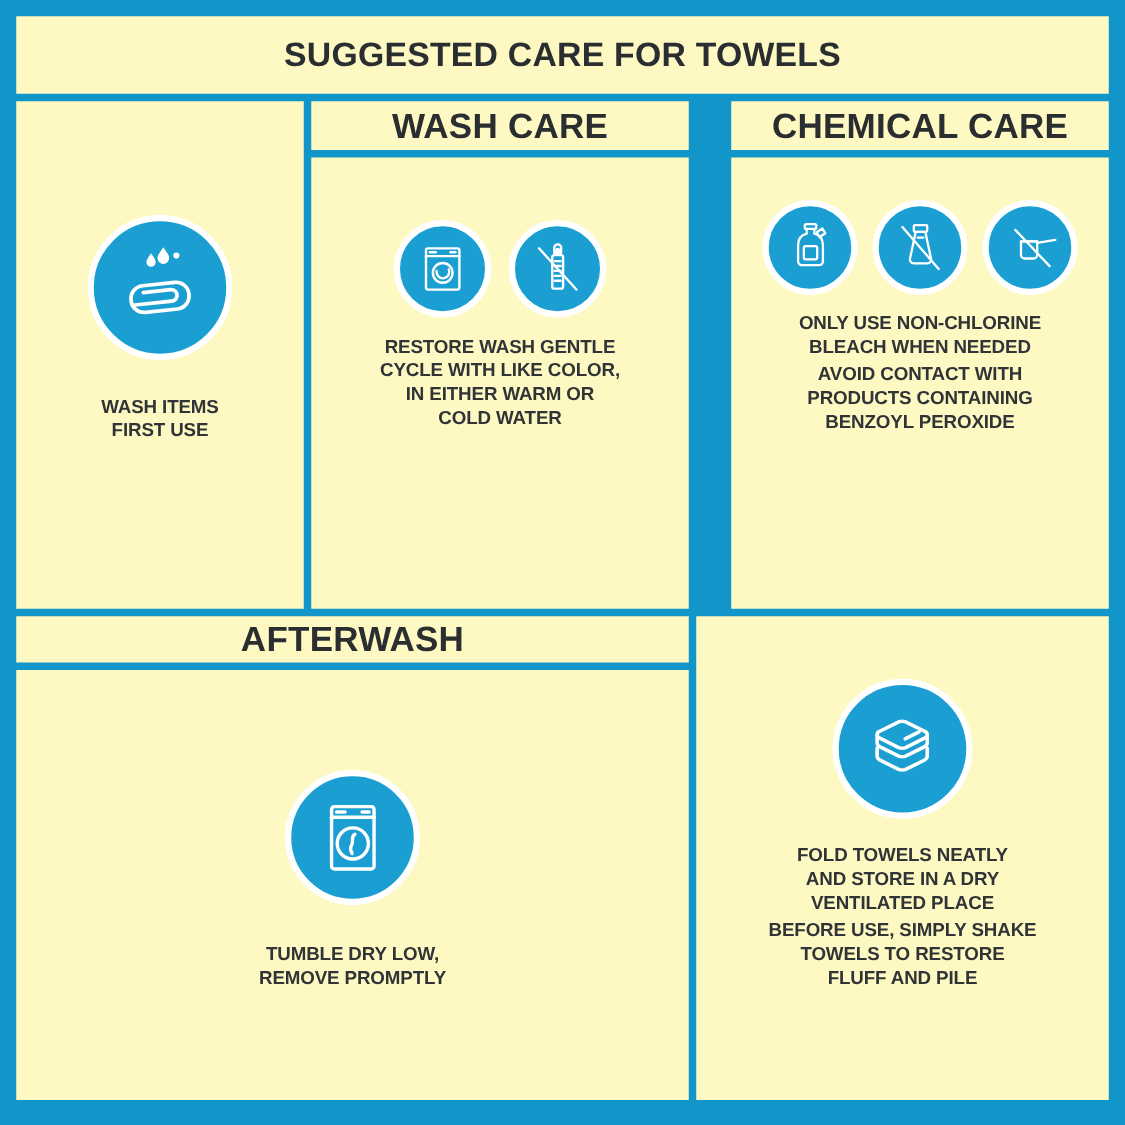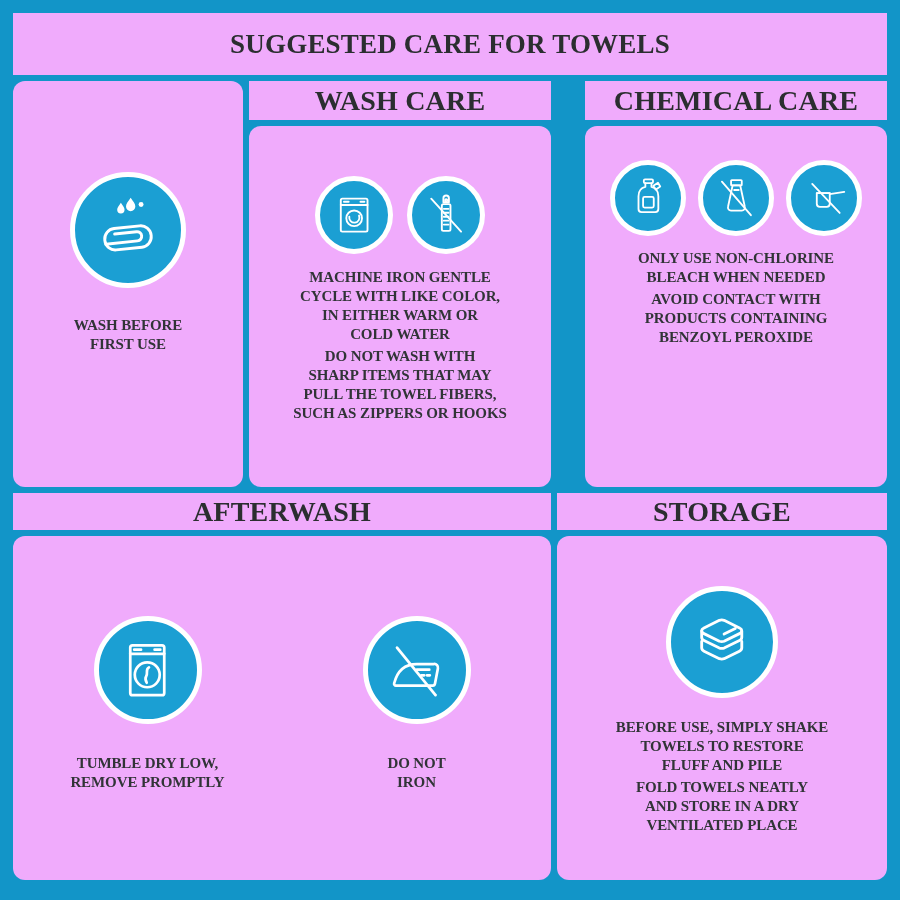--- a/index.html
+++ b/index.html
@@ -1,33 +1,33 @@
 <!DOCTYPE html>
 <html><head>
 <meta charset="utf-8">
 <style>
   html,body{margin:0;padding:0;background:#0f93c6;}
   body{width:900px;height:900px;font-family:"Liberation Sans",sans-serif;-webkit-font-smoothing:antialiased;}
   .frame{box-sizing:border-box;width:900px;height:900px;background:#1295c8;
          padding:13px 13px 20px 13px;display:flex;flex-direction:column;gap:6px;}
-  .cell{background:#f0abfc;font-family:Liberation Serif, serif;}
+  .cell{background:#fef9c3;}
   .title-bar{height:62px;display:flex;align-items:center;justify-content:center;
              font-size:27px;font-weight:bold;letter-spacing:.2px;color:#2b2e30;}
   .top-row{height:406px;display:flex;gap:6px;}
   .bottom-row{flex:1;display:flex;gap:6px;}
   .col{display:flex;flex-direction:column;gap:6px;}
   .col-left{width:230px;}
   .col-mid{width:302px;}
   .col-right{flex:1;padding-left:28px;}
   .col-bl{width:538px;}
   .col-br{flex:1;}
   .header-cell{height:39px;display:flex;align-items:center;justify-content:center;
                font-size:28px;font-weight:bold;color:#2b2e30;letter-spacing:.2px;}
   .header-cell.short{height:37px;}
-  .body-cell{flex:1;display:flex;flex-direction:column;align-items:center;border-radius:12px;}
+  .body-cell{flex:1;display:flex;flex-direction:column;align-items:center;}
   .badge{box-sizing:border-box;border-radius:50%;background:#1b9fd3;border:5px solid #ffffff;
          display:flex;align-items:center;justify-content:center;flex:none;}
   .badge svg{width:74%;height:74%;}
   .s116{width:116px;height:116px;}
   .s78{width:78px;height:78px;}
   .s76{width:76px;height:76px;}
   .s108{width:108px;height:108px;}
   .s112{width:112px;height:112px;}
   .icon-row{display:flex;gap:14px;}
   .icon-row.tight{gap:12px;}
@@ -64,21 +64,21 @@
           <svg viewBox="0 0 64 64">
             <path class="fill" d="M26 9.5c-1.8 2.6-3 4-3 5.8a3 3 0 0 0 6 0c0-1.8-1.2-3.2-3-5.8z"></path>
             <path class="fill" d="M34 5.5c-2.2 3.2-3.8 5-3.8 7.2a3.8 3.8 0 0 0 7.6 0c0-2.2-1.6-4-3.8-7.2z"></path>
             <circle class="fill" cx="42.5" cy="11" r="2"></circle>
             <g transform="rotate(-6 32 40)">
               <rect x="13" y="29.5" width="38" height="17.5" rx="8.5"></rect>
               <path d="M13.5 41.5h26a3.75 3.75 0 0 0 0-7.5h-18"></path>
             </g>
           </svg>
         </div>
-        <div class="cap">WASH BEFORE
+        <div class="cap">WASH ITEMS
 FIRST USE</div>
       </div>
     </div>
 
     <div class="col col-mid">
       <div class="cell header-cell">WASH CARE</div>
       <div class="cell body-cell washcare-body">
         <div class="icon-row">
           <div class="badge s78">
             <svg viewBox="0 0 64 64">
@@ -94,28 +94,24 @@
             <svg viewBox="0 0 64 64">
               <path d="M28.5 15.5v-5a3.5 3.5 0 0 1 7 0v5z"></path>
               <circle cx="32" cy="13" r="1.4"></circle>
               <rect x="26.5" y="18" width="11" height="34" rx="2"></rect>
               <path d="M29 24h6M29 29h6M29 34h6M29 39h6M29 44h6"></path>
               <line x1="13" y1="11" x2="51" y2="53"></line>
             </svg>
           </div>
         </div>
         <div class="paras">
-          <div class="para">MACHINE IRON GENTLE
+          <div class="para">RESTORE WASH GENTLE
 CYCLE WITH LIKE COLOR,
 IN EITHER WARM OR
 COLD WATER</div>
-          <div class="para">DO NOT WASH WITH
-SHARP ITEMS THAT MAY
-PULL THE TOWEL FIBERS,
-SUCH AS ZIPPERS OR HOOKS</div>
         </div>
       </div>
     </div>
 
     <div class="col col-right">
       <div class="cell header-cell">CHEMICAL CARE</div>
       <div class="cell body-cell chemcare-body">
         <div class="icon-row tight">
           <div class="badge s76">
             <svg viewBox="0 0 64 64">
@@ -165,50 +161,37 @@
               <line x1="17" y1="17.5" x2="47" y2="17.5"></line>
               <line x1="20.5" y1="13.8" x2="26.5" y2="13.8"></line>
               <line x1="38.5" y1="13.8" x2="43.5" y2="13.8"></line>
               <circle cx="32" cy="36" r="11"></circle>
               <path d="M33.5 29.5c-3.5 2-.5 5-2.5 8-1.3 2-.3 4 .5 5.5"></path>
             </svg>
           </div>
           <div class="cap">TUMBLE DRY LOW,
 REMOVE PROMPTLY</div>
         </div>
-        <div class="aw-group">
-          <div class="badge s108">
-            <svg viewBox="0 0 64 64">
-              <path d="M47.5 26.5h-15c-11 0-17.5 7-20 17a1.6 1.6 0 0 0 1.6 2h32.4a2 2 0 0 0 2-1.6l2.6-13.5a3.2 3.2 0 0 0-3.6-3.9z"></path>
-              <path d="M32.5 31.5h11"></path>
-              <path d="M36.5 36.5h2.5M41.5 36.5h2.5"></path>
-              <line x1="15" y1="12" x2="49" y2="54"></line>
-            </svg>
-          </div>
-          <div class="cap">DO NOT
-IRON</div>
-        </div>
       </div>
     </div>
 
     <div class="col col-br">
-      <div class="cell header-cell short">STORAGE</div>
       <div class="cell body-cell storage-body">
         <div class="badge s112">
           <svg viewBox="0 0 64 64">
             <path d="M30 13.8a4.5 2.6 0 0 1 4 0l13.5 6.7a2.4 2.4 0 0 1 0 4.4L34 31.6a4.5 2.6 0 0 1-4 0l-13.5-6.7a2.4 2.4 0 0 1 0-4.4z"></path>
             <path d="M49 22.8v5.4c0 1.2-.8 2.2-2 2.8l-13 6.4a4.5 2.6 0 0 1-4 0l-13-6.4c-1.2-.6-2-1.6-2-2.8v-5.4"></path>
             <path d="M49 31.8v5.4c0 1.2-.8 2.2-2 2.8l-13 6.4a4.5 2.6 0 0 1-4 0l-13-6.4c-1.2-.6-2-1.6-2-2.8v-5.4"></path>
             <path d="M34 25.5l9.5-4.7"></path>
           </svg>
         </div>
         <div class="paras">
+          <div class="para">FOLD TOWELS NEATLY
+AND STORE IN A DRY
+VENTILATED PLACE</div>
           <div class="para">BEFORE USE, SIMPLY SHAKE
 TOWELS TO RESTORE
 FLUFF AND PILE</div>
-          <div class="para">FOLD TOWELS NEATLY
-AND STORE IN A DRY
-VENTILATED PLACE</div>
         </div>
       </div>
     </div>
   </div>
 </div>
 
 </body></html>

